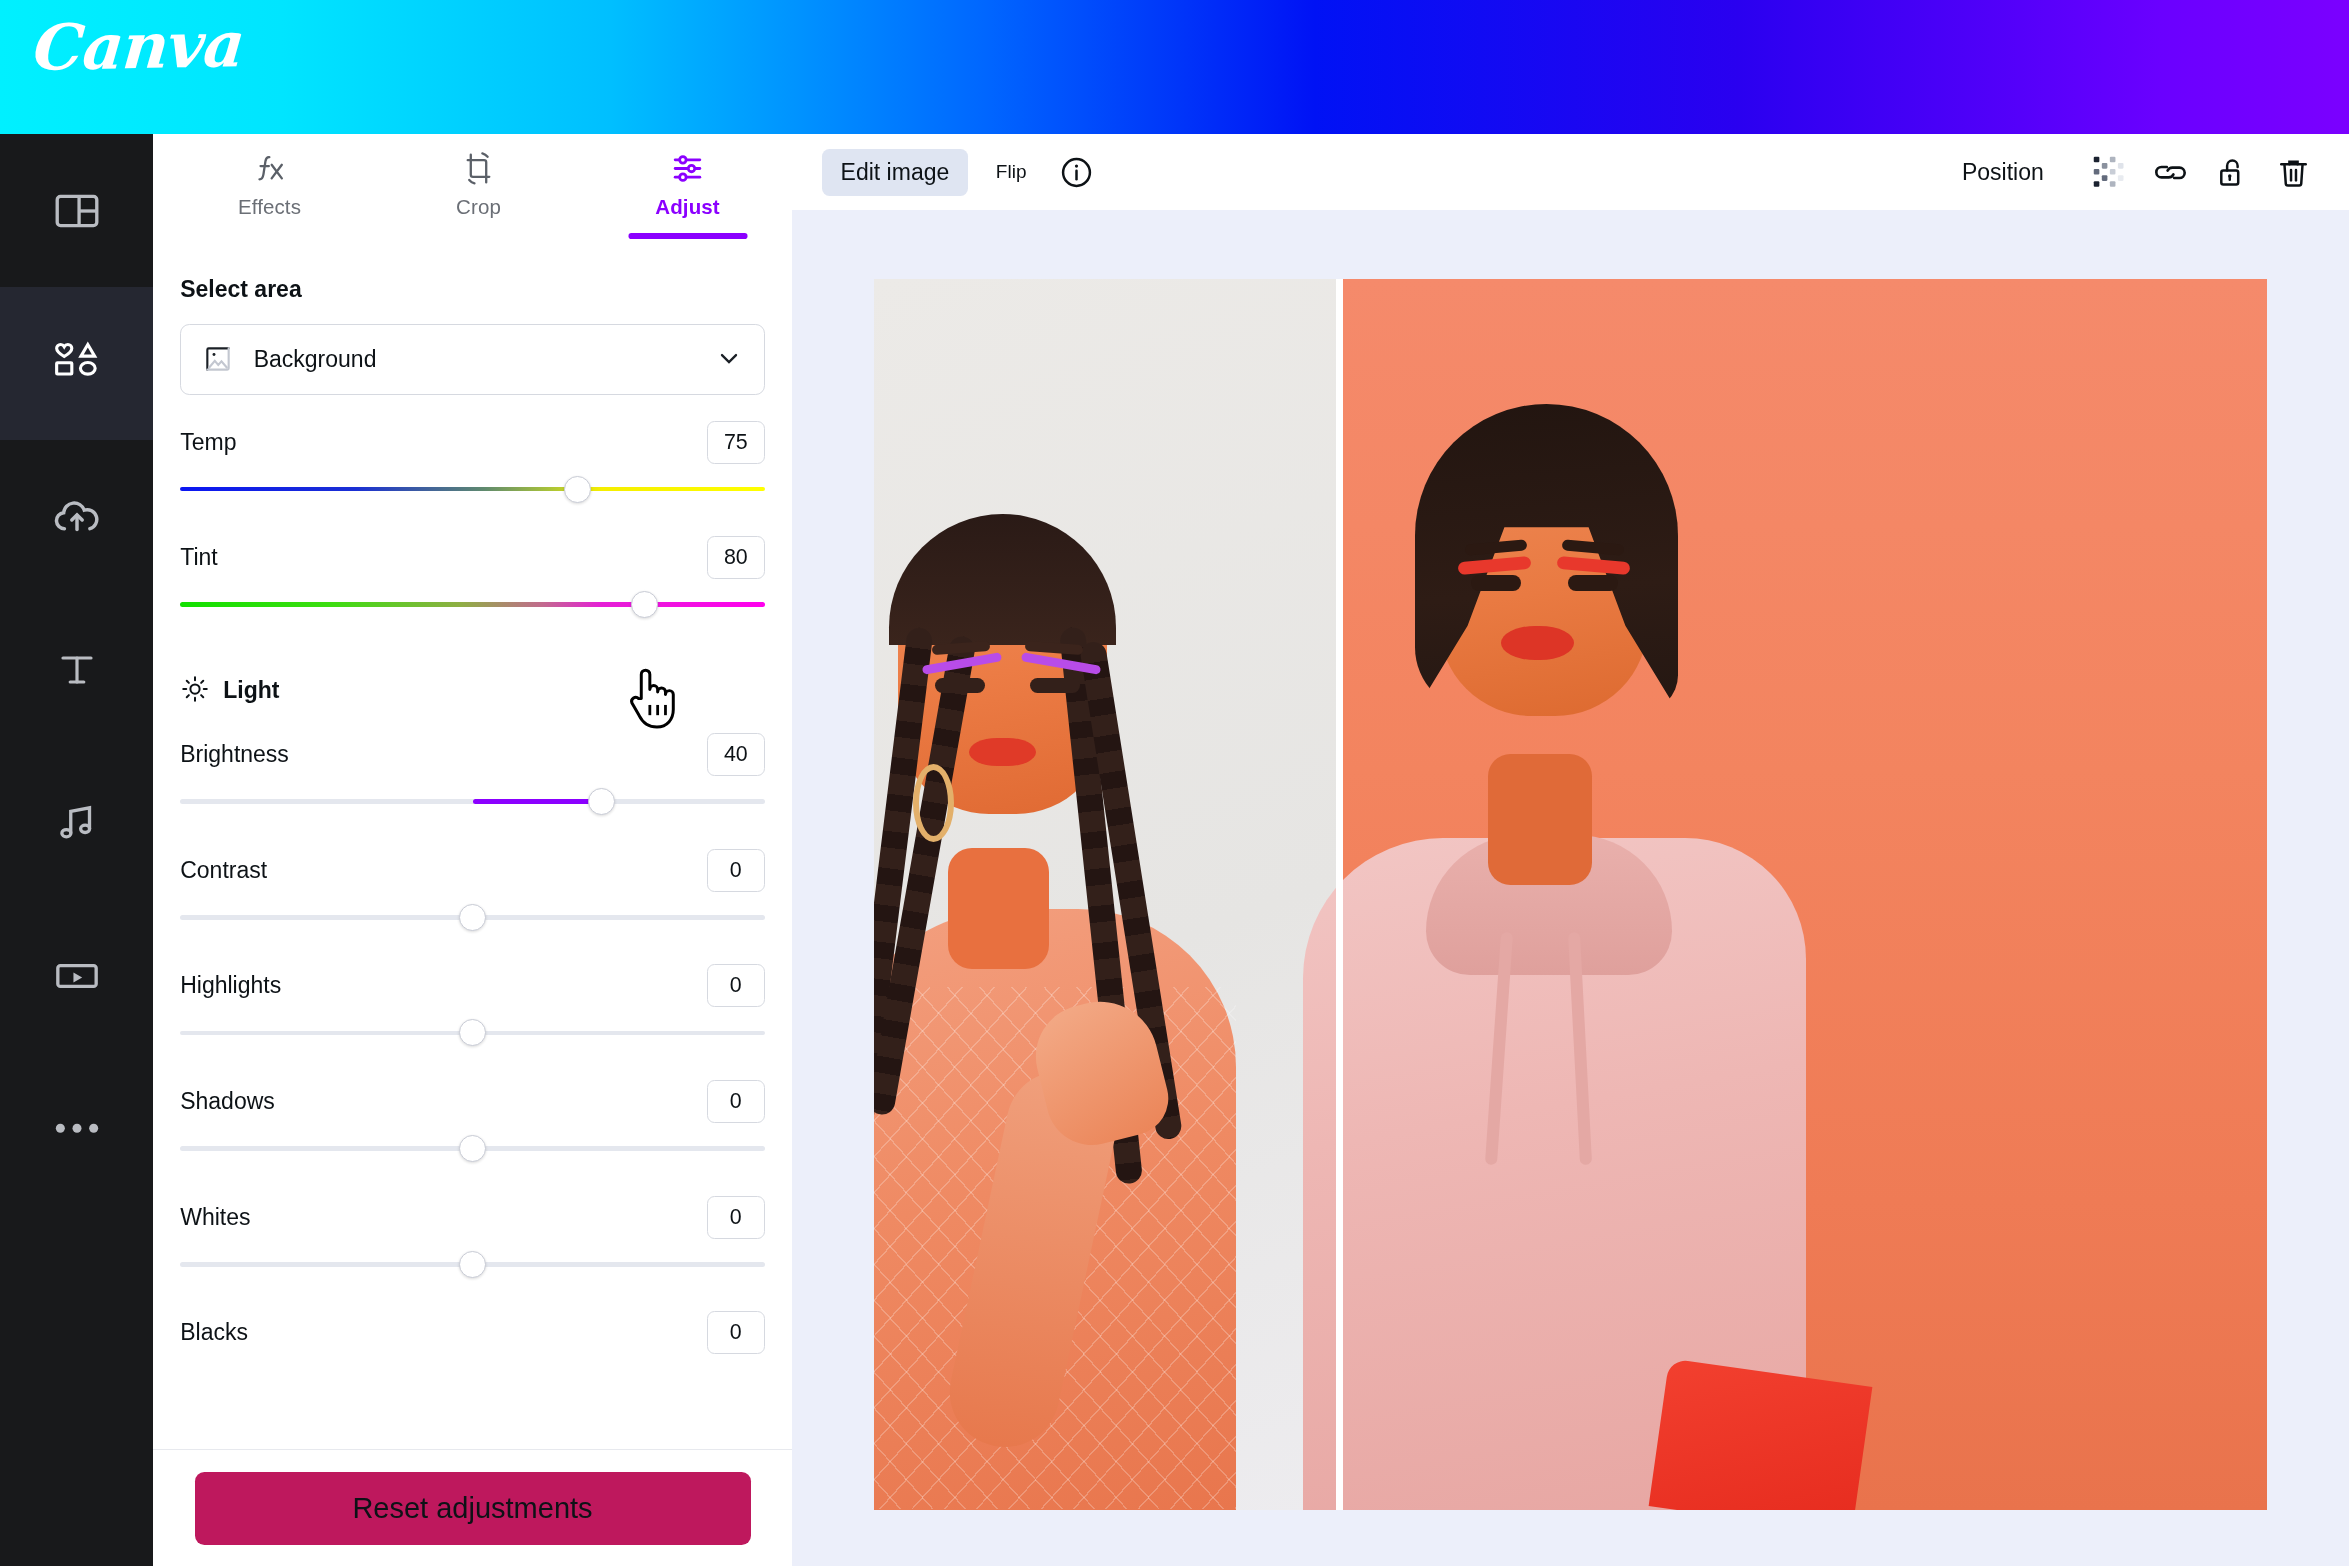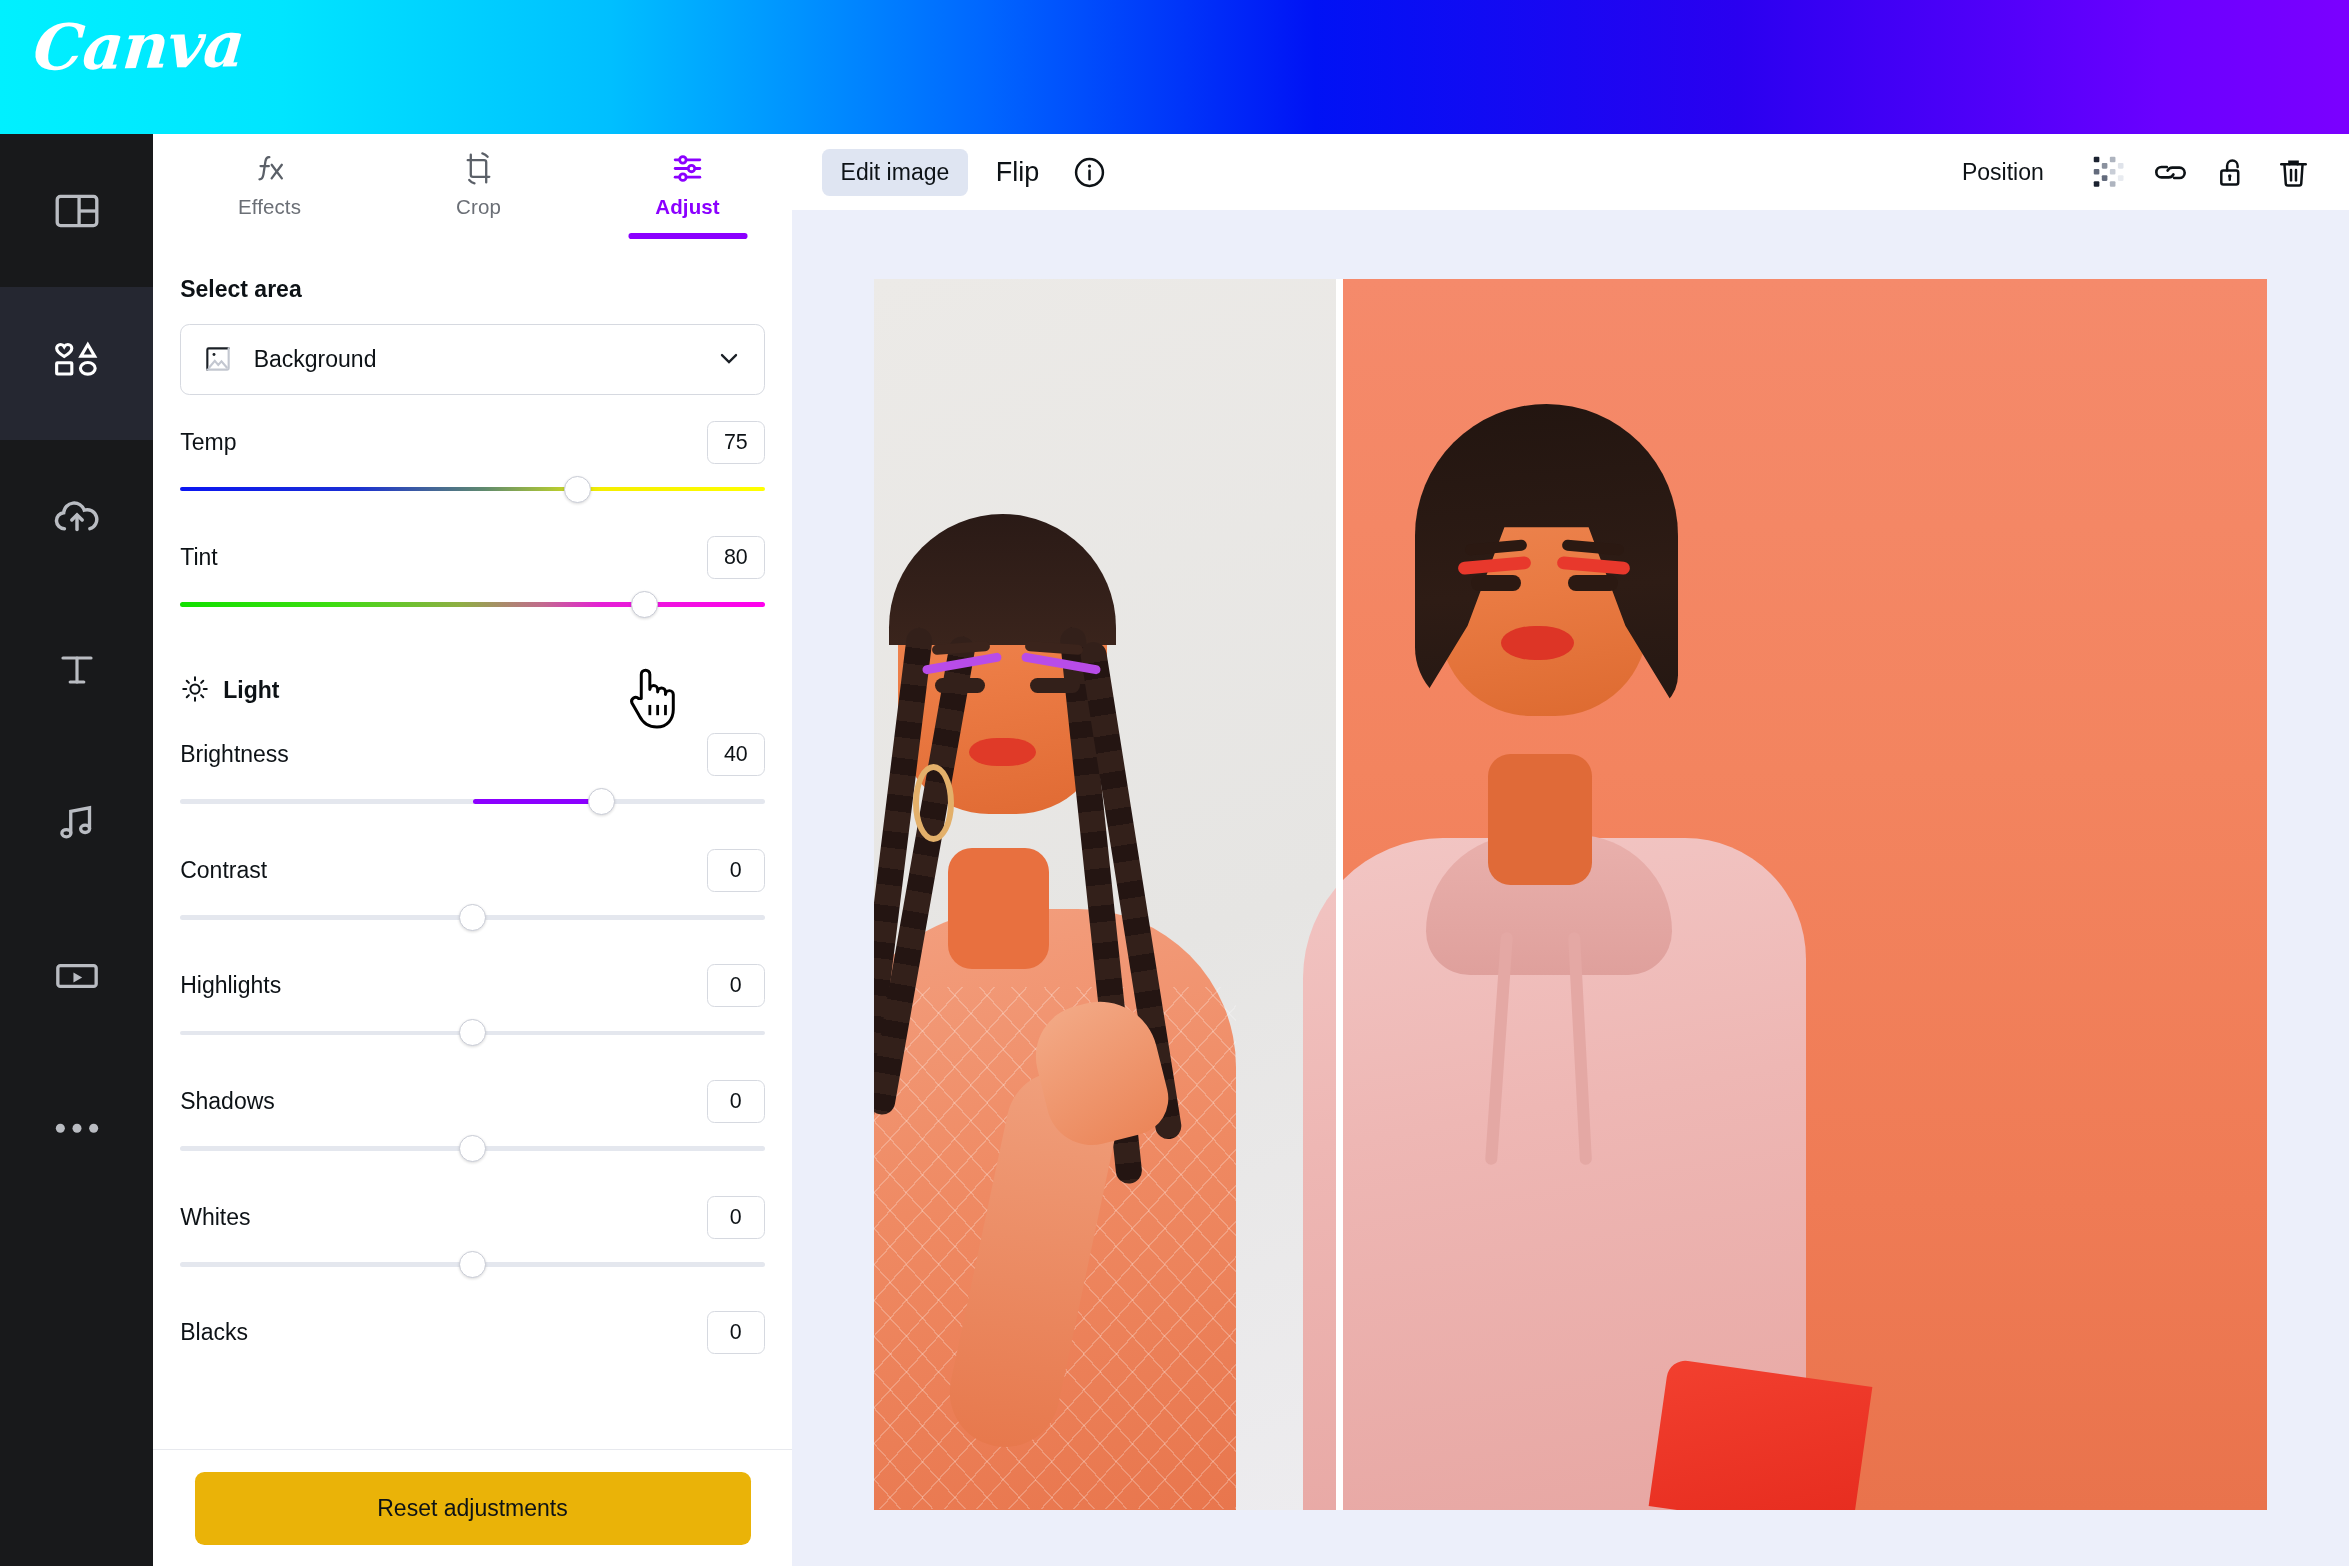--- a/index.html
+++ b/index.html
@@ -199,24 +199,24 @@
 
   
   #panel-footer {
     position: absolute; left: 0; right: 0; bottom: 0;
     height: 117px;
     border-top: 0.9px solid #e7e9ee;
     display: flex; align-items: center; justify-content: center;
   }
   #reset-btn {
     width: 556px; height: 73px;
-    background: #eab308;
+    background: #be185d;
     border: none; border-radius: 9.3px;
     font-family: "Liberation Sans", sans-serif;
-    font-size: 23px;
+    font-size: 29px;
     color: #0d1216;
     cursor: pointer;
   }
 
   
   #stage {
     position: absolute; left: 792px; top: 134px;
     width: 1557px; height: 1432px;
     background: #eceffa;
   }
@@ -232,21 +232,21 @@
     background: #dfe5f2;
     border: none; border-radius: 7.5px;
     font-family: "Liberation Sans", sans-serif;
     font-size: 23px; color: #0d1216;
     cursor: pointer;
   }
   .tb-text-btn {
     height: 47px; padding: 0 15px;
     background: transparent; border: none;
     font-family: "Liberation Sans", sans-serif;
-    font-size: 27px; color: #0d1216;
+    font-size: 19px; color: #0d1216;
     cursor: pointer;
     margin-left: 13px;
   }
   .tb-icon-btn {
     width: 52px; height: 52px;
     display: flex; align-items: center; justify-content: center;
     background: transparent; border: none;
     cursor: pointer;
     margin-left: 9.3px;
   }

